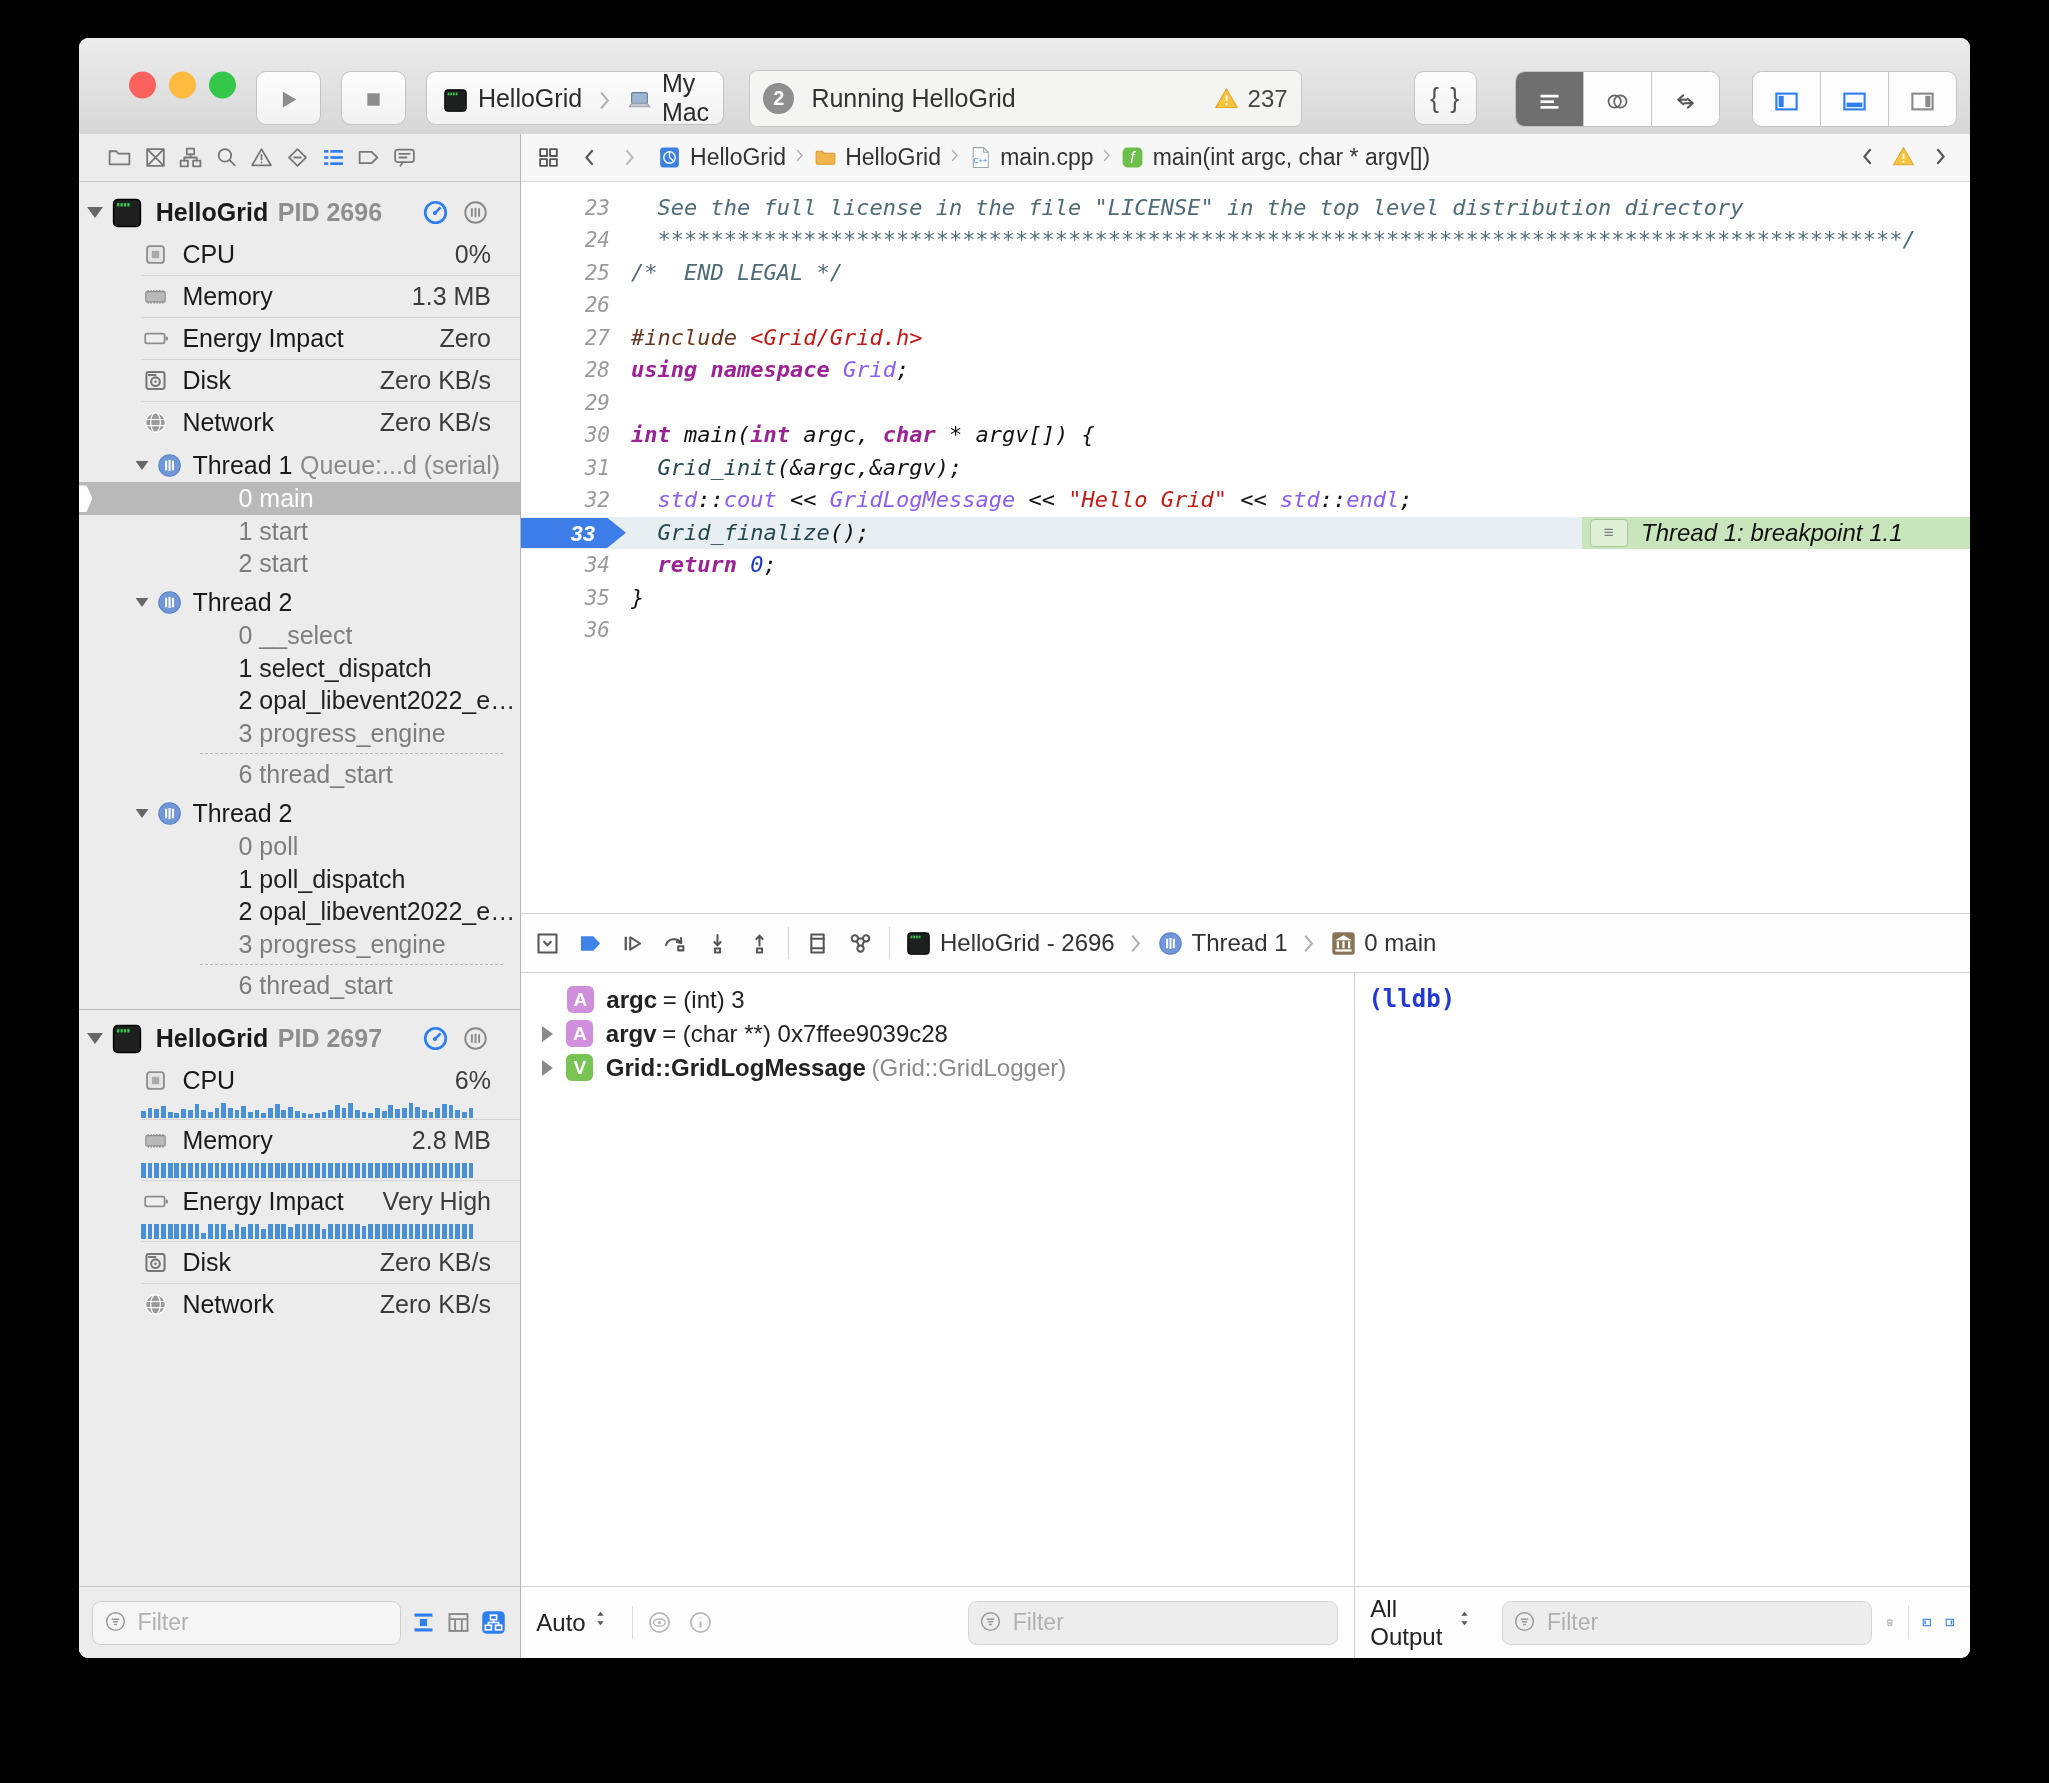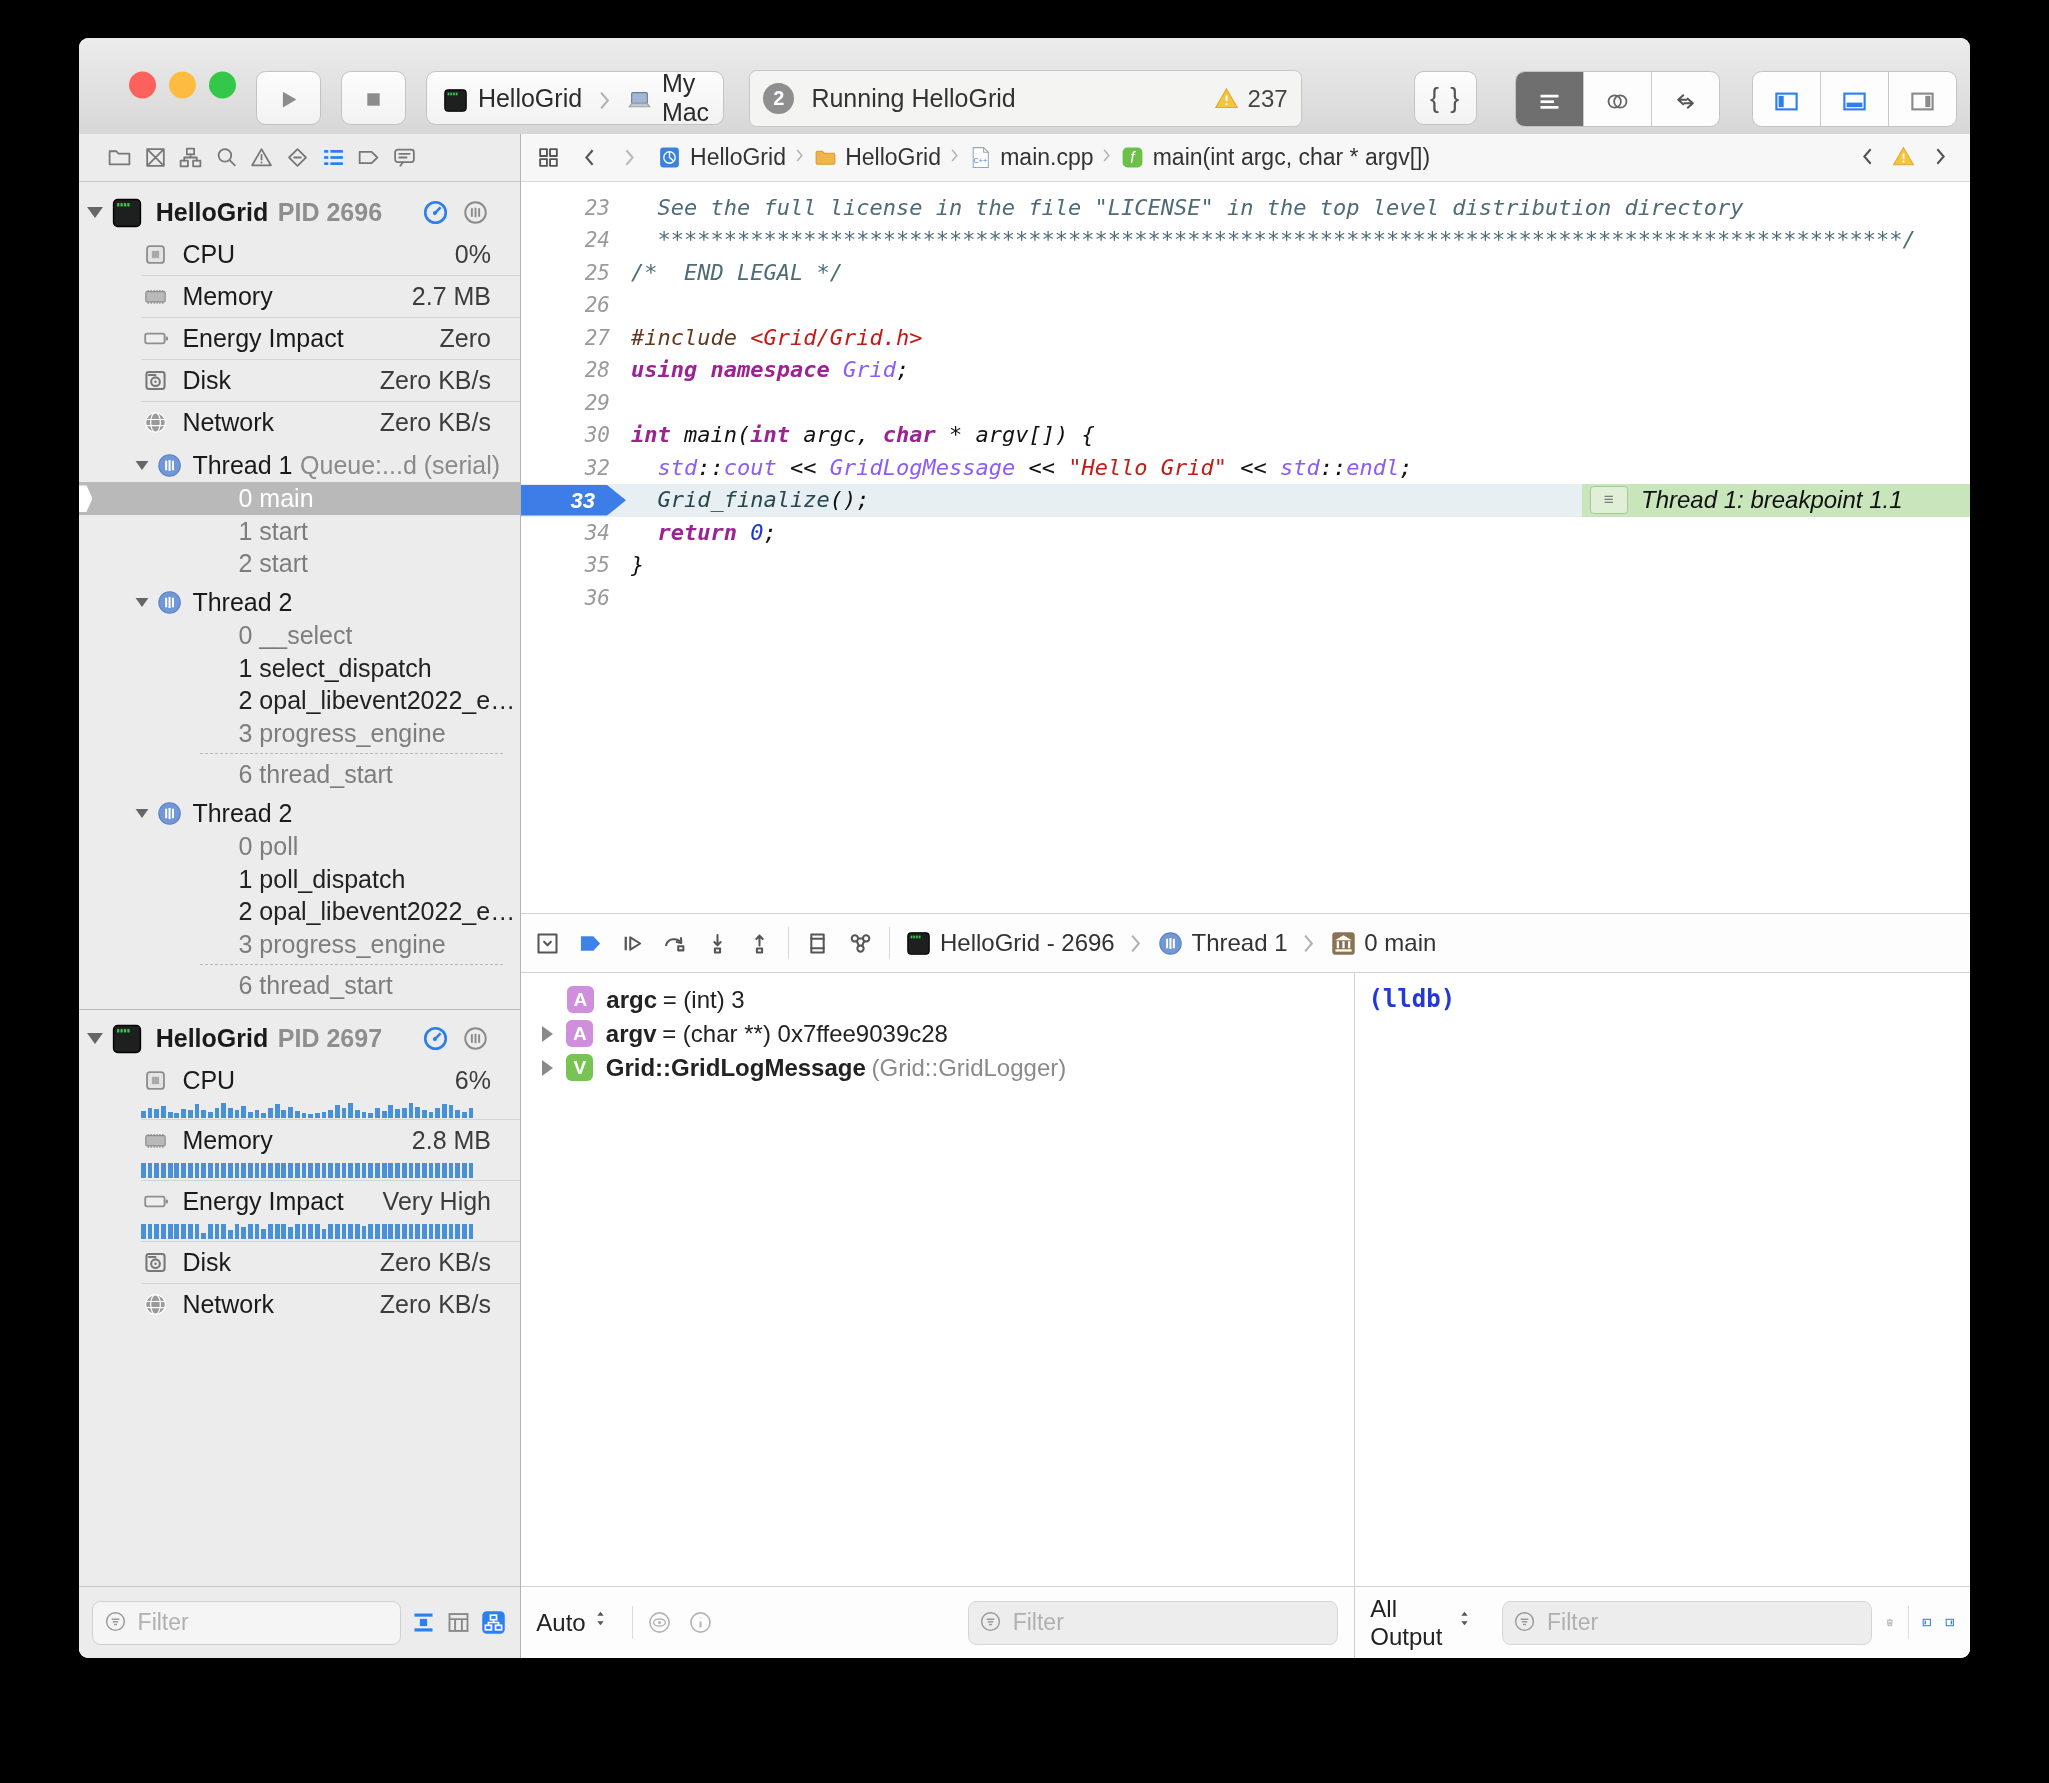--- a/index.html
+++ b/index.html
@@ -349,21 +349,21 @@
         <div class="ssep"></div>
         <div class="stat">
           <span class="sicon"><svg viewBox="0 0 24 24" width="100%" height="100%" xmlns="http://www.w3.org/2000/svg">
               <rect x="4" y="8" width="16" height="8.5" rx="1" fill="#b9b9b9" stroke="#8e8e8e"></rect>
               <g stroke="#8e8e8e" stroke-width="1.1">
                 <path d="M6 8 V6.6 M8.4 8 V6.6 M10.8 8 V6.6 M13.2 8 V6.6 M15.6 8 V6.6 M18 8 V6.6"></path>
                 <path d="M6 16.5 V17.9 M8.4 16.5 V17.9 M10.8 16.5 V17.9 M13.2 16.5 V17.9 M15.6 16.5 V17.9 M18 16.5 V17.9"></path>
               </g>
             </svg></span>
           <span class="slabel">Memory</span>
-          <span class="sval">2.7 MB</span>
+          <span class="sval">1.3 MB</span>
         </div>
         <div class="ssep"></div>
         <div class="stat">
           <span class="sicon"><svg viewBox="0 0 24 24" width="100%" height="100%" xmlns="http://www.w3.org/2000/svg">
               <rect x="3.5" y="8" width="16" height="8" rx="1.5" fill="#efefef" stroke="#8e8e8e" stroke-width="1.5"></rect>
               <rect x="20.3" y="10.3" width="2" height="3.4" rx="1" fill="#8e8e8e"></rect>
             </svg></span>
           <span class="slabel">Energy Impact</span>
           <span class="sval">Zero</span>
         </div>
@@ -973,20 +973,21 @@
     </div>
     <div class="code" id="code-area" style="padding-top: 9.6px; font-style: italic;">
         <div class="cline"><span class="ln">23</span><span class="src"><span class="tk-cm">  See the full license in the file "LICENSE" in the top level distribution directory</span></span></div>
         <div class="cline"><span class="ln">24</span><span class="src"><span class="tk-cm">  **********************************************************************************************/</span></span></div>
         <div class="cline"><span class="ln">25</span><span class="src"><span class="tk-cm">/*  END LEGAL */</span></span></div>
         <div class="cline"><span class="ln">26</span><span class="src"></span></div>
         <div class="cline"><span class="ln">27</span><span class="src"><span class="tk-pre">#include </span><span class="tk-str">&lt;Grid/Grid.h&gt;</span></span></div>
         <div class="cline"><span class="ln">28</span><span class="src"><span class="tk-kw">using</span><span class="tk-pl"> </span><span class="tk-kw">namespace</span><span class="tk-pl"> </span><span class="tk-ty">Grid</span><span class="tk-pl">;</span></span></div>
         <div class="cline"><span class="ln">29</span><span class="src"></span></div>
         <div class="cline"><span class="ln">30</span><span class="src"><span class="tk-kw">int</span><span class="tk-pl"> main(</span><span class="tk-kw">int</span><span class="tk-pl"> argc, </span><span class="tk-kw">char</span><span class="tk-pl"> * argv[]) {</span></span></div>
+        <div class="cline"><span class="ln">31</span><span class="src"><span class="tk-pl">  </span><span class="tk-fn">Grid_init</span><span class="tk-pl">(&amp;argc,&amp;argv);</span></span></div>
         <div class="cline"><span class="ln">32</span><span class="src"><span class="tk-pl">  </span><span class="tk-ty">std</span><span class="tk-pl">::</span><span class="tk-ty">cout</span><span class="tk-pl"> &lt;&lt; </span><span class="tk-ty">GridLogMessage</span><span class="tk-pl"> &lt;&lt; </span><span class="tk-str">"Hello Grid"</span><span class="tk-pl"> &lt;&lt; </span><span class="tk-ty">std</span><span class="tk-pl">::</span><span class="tk-ty">endl</span><span class="tk-pl">;</span></span></div>
         <div class="cline hl"><span class="bpbadge">33</span><span class="src"><span class="tk-pl">  </span><span class="tk-fn">Grid_finalize</span><span class="tk-pl">();</span></span><span class="bpnote"><span class="nbtn">≡</span><span>Thread 1: breakpoint 1.1</span></span></div>
         <div class="cline"><span class="ln">34</span><span class="src"><span class="tk-pl">  </span><span class="tk-kw">return</span><span class="tk-pl"> </span><span class="tk-num">0</span><span class="tk-pl">;</span></span></div>
         <div class="cline"><span class="ln">35</span><span class="src"><span class="tk-pl">}</span></span></div>
         <div class="cline"><span class="ln">36</span><span class="src"></span></div>
       </div>
 
     <div class="dbar">
       <span class="dico" style="display: inline-flex; width: 27px; height: 27px;">
           <svg viewBox="0 0 24 24" width="100%" height="100%" xmlns="http://www.w3.org/2000/svg">

